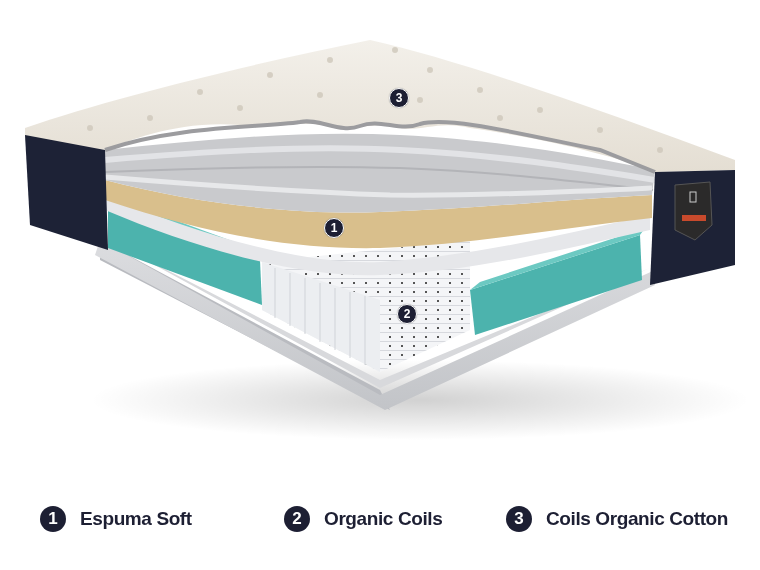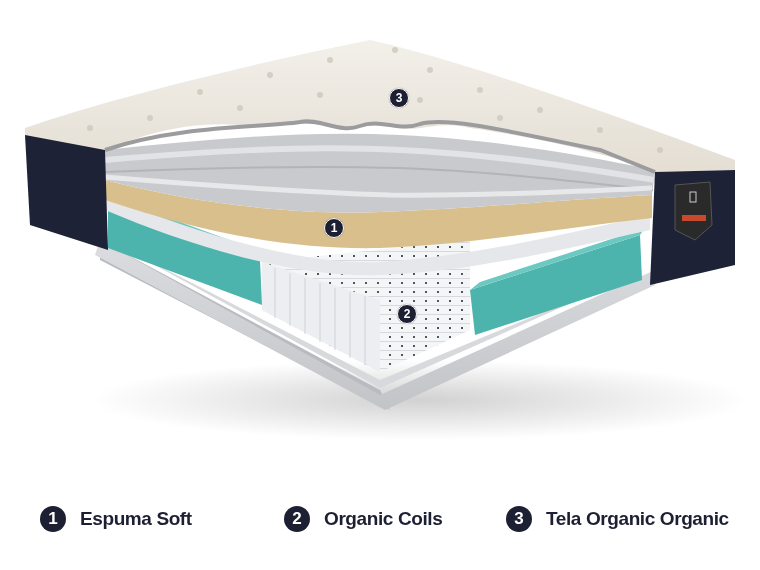--- a/index.html
+++ b/index.html
@@ -106,15 +106,15 @@
   <div class="legend-item" style="left:40px;">
     <div class="legend-num">1</div>
     <div class="legend-label">Espuma Soft</div>
   </div>
   <div class="legend-item" style="left:284px;">
     <div class="legend-num">2</div>
     <div class="legend-label">Organic Coils</div>
   </div>
   <div class="legend-item" style="left:506px;">
     <div class="legend-num">3</div>
-    <div class="legend-label">Tela Organic Organic</div>
+    <div class="legend-label">Coils Organic Cotton</div>
   </div>
 </div>
 
 </body></html>

